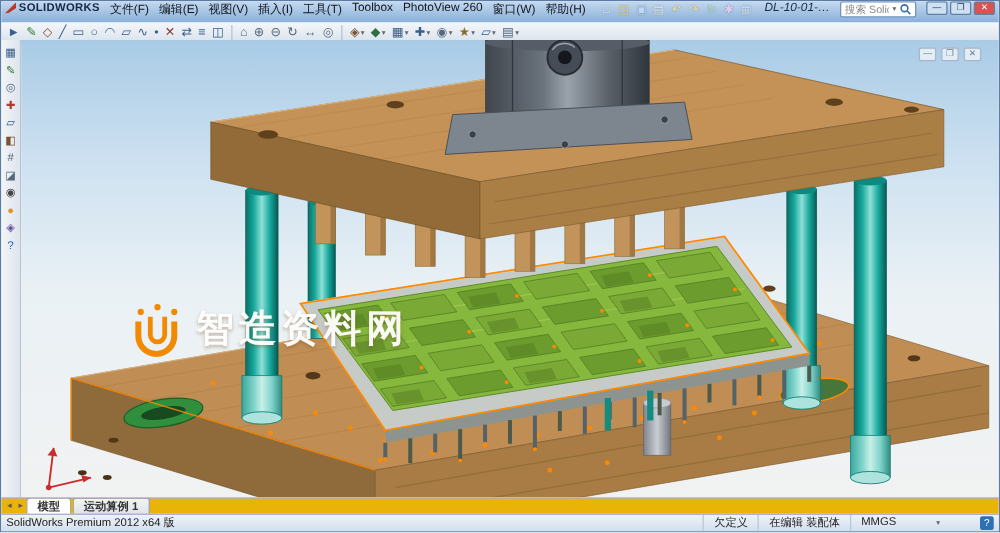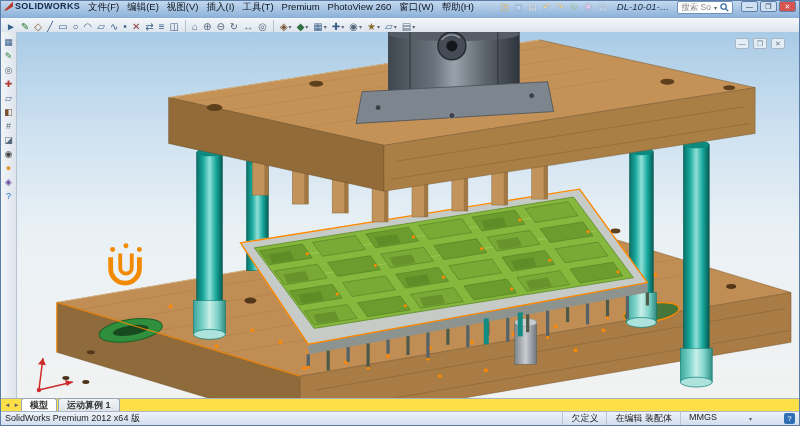--- a/index.html
+++ b/index.html
@@ -44,21 +44,21 @@
             background:linear-gradient(180deg,var(--viewport_top) 0%,#cfe2f1 28%,#eaf1f5 55%,var(--viewport_bottom) 100%);}
   .scene{position:absolute;left:0;top:0;width:100%;height:100%;}
   .watermark{position:absolute;left:86px;top:206px;display:flex;align-items:center;gap:8px;pointer-events:none;}
   .wm-text{font-size:30px;font-weight:bold;color:rgba(255,255,255,.95);letter-spacing:4px;
            text-shadow:0 1px 3px rgba(120,80,30,.4);}
   .doc-controls{position:absolute;top:6px;right:14px;display:flex;gap:4px;}
   .doc-btn{width:14px;height:11px;font-size:7px;line-height:10px;text-align:center;color:#6b7a8c;
            background:rgba(244,247,250,.75);border:1px solid #a8b6c6;border-radius:2px;box-sizing:border-box;}
 
   
-  .tabsbar{position:absolute;left:0;right:0;bottom:14px;height:13px;background:#fde047;border-top:1px solid #a9b3bd;
+  .tabsbar{position:absolute;left:0;right:0;bottom:14px;height:13px;background:#eab308;border-top:1px solid #a9b3bd;
            display:flex;align-items:flex-end;padding-left:2px;font-size:9px;box-sizing:border-box;}
   .tab-nav{font-size:7px;color:#556;width:9px;text-align:center;line-height:12px;}
   .tab{padding:0 8px;height:12px;line-height:12px;background:linear-gradient(#f2f4f6,#dfe3e8);
        border:1px solid #9aa6b2;border-bottom:none;border-radius:3px 3px 0 0;color:#333;margin-right:1px;font-weight:bold;}
   .tab.active{background:#fff;font-weight:bold;}
 
   
   .statusbar{position:absolute;left:0;right:0;bottom:0;height:14px;background:linear-gradient(#eef3fa,var(--status_bg));
              border-top:1px solid #a9b6c9;display:flex;align-items:flex-end;font-size:9px;color:#222;padding:0 4px;box-sizing:border-box;}
   .status-right{margin-left:auto;display:flex;align-items:center;gap:24px;}
@@ -76,21 +76,21 @@
     <div class="brand">
       <span class="swoosh"></span>
       <span>SOLIDWORKS</span>
     </div>
     <div class="menubar">
         <span class="menu-item">文件(F)</span>
         <span class="menu-item">编辑(E)</span>
         <span class="menu-item">视图(V)</span>
         <span class="menu-item">插入(I)</span>
         <span class="menu-item">工具(T)</span>
-        <span class="menu-item">Premium</span>
+        <span class="menu-item">Toolbox</span>
         <span class="menu-item">PhotoView 260</span>
         <span class="menu-item">窗口(W)</span>
         <span class="menu-item">帮助(H)</span>
       </div>
     <div class="tb-icons">
         <span class="tb-icon" style="color: rgb(232, 241, 251);">□</span>
         <span class="tb-icon" style="color: rgb(255, 217, 122);">◳</span>
         <span class="tb-icon" style="color: rgb(188, 216, 245);">▣</span>
         <span class="tb-icon" style="color: rgb(232, 237, 242);">▤</span>
         <span class="tb-icon" style="color: rgb(255, 228, 154);">↶</span>
@@ -460,20 +460,21 @@
     </svg>
 
     <div class="watermark">
       <svg width="46" height="50" viewBox="0 0 48 48">
         <path d="M8,18 V30 A15,15 0 0 0 38,30 V18" stroke="#f18a00" stroke-width="5" fill="none"></path>
         <path d="M18,14 V29 A6,6 0 0 0 30,29 V14" stroke="#f18a00" stroke-width="4" fill="none"></path>
         <circle cx="10" cy="10" r="2.6" fill="#f18a00"></circle>
         <circle cx="24" cy="6" r="2.6" fill="#f18a00"></circle>
         <circle cx="38" cy="10" r="2.6" fill="#f18a00"></circle>
       </svg>
+      <span class="wm-text">智造资料网</span>
     </div>
 
     <div class="doc-controls">
         <span class="doc-btn">—</span>
         <span class="doc-btn">❐</span>
         <span class="doc-btn">✕</span>
       </div>
   </div>
 
   <div class="tabsbar">

